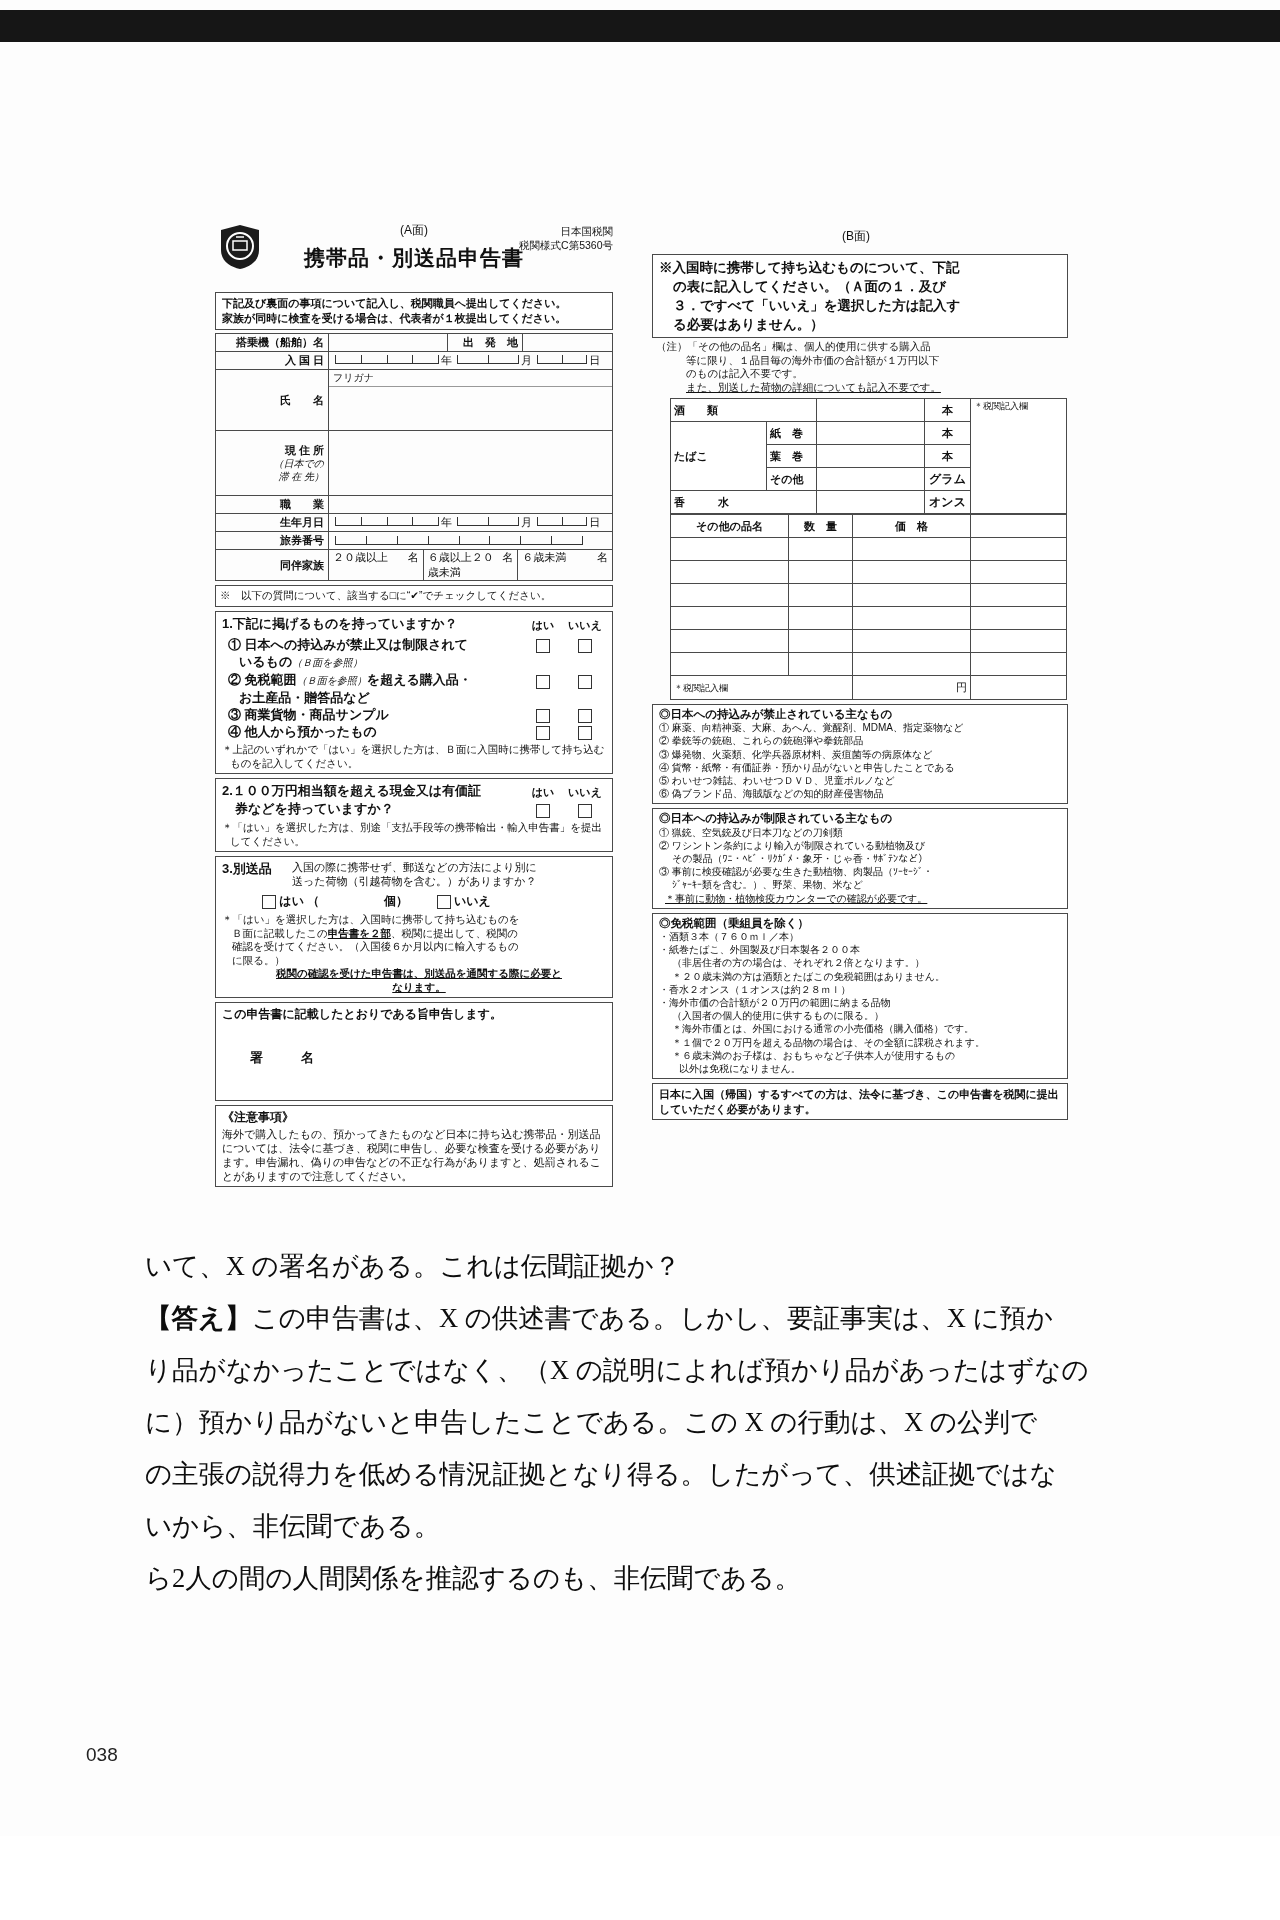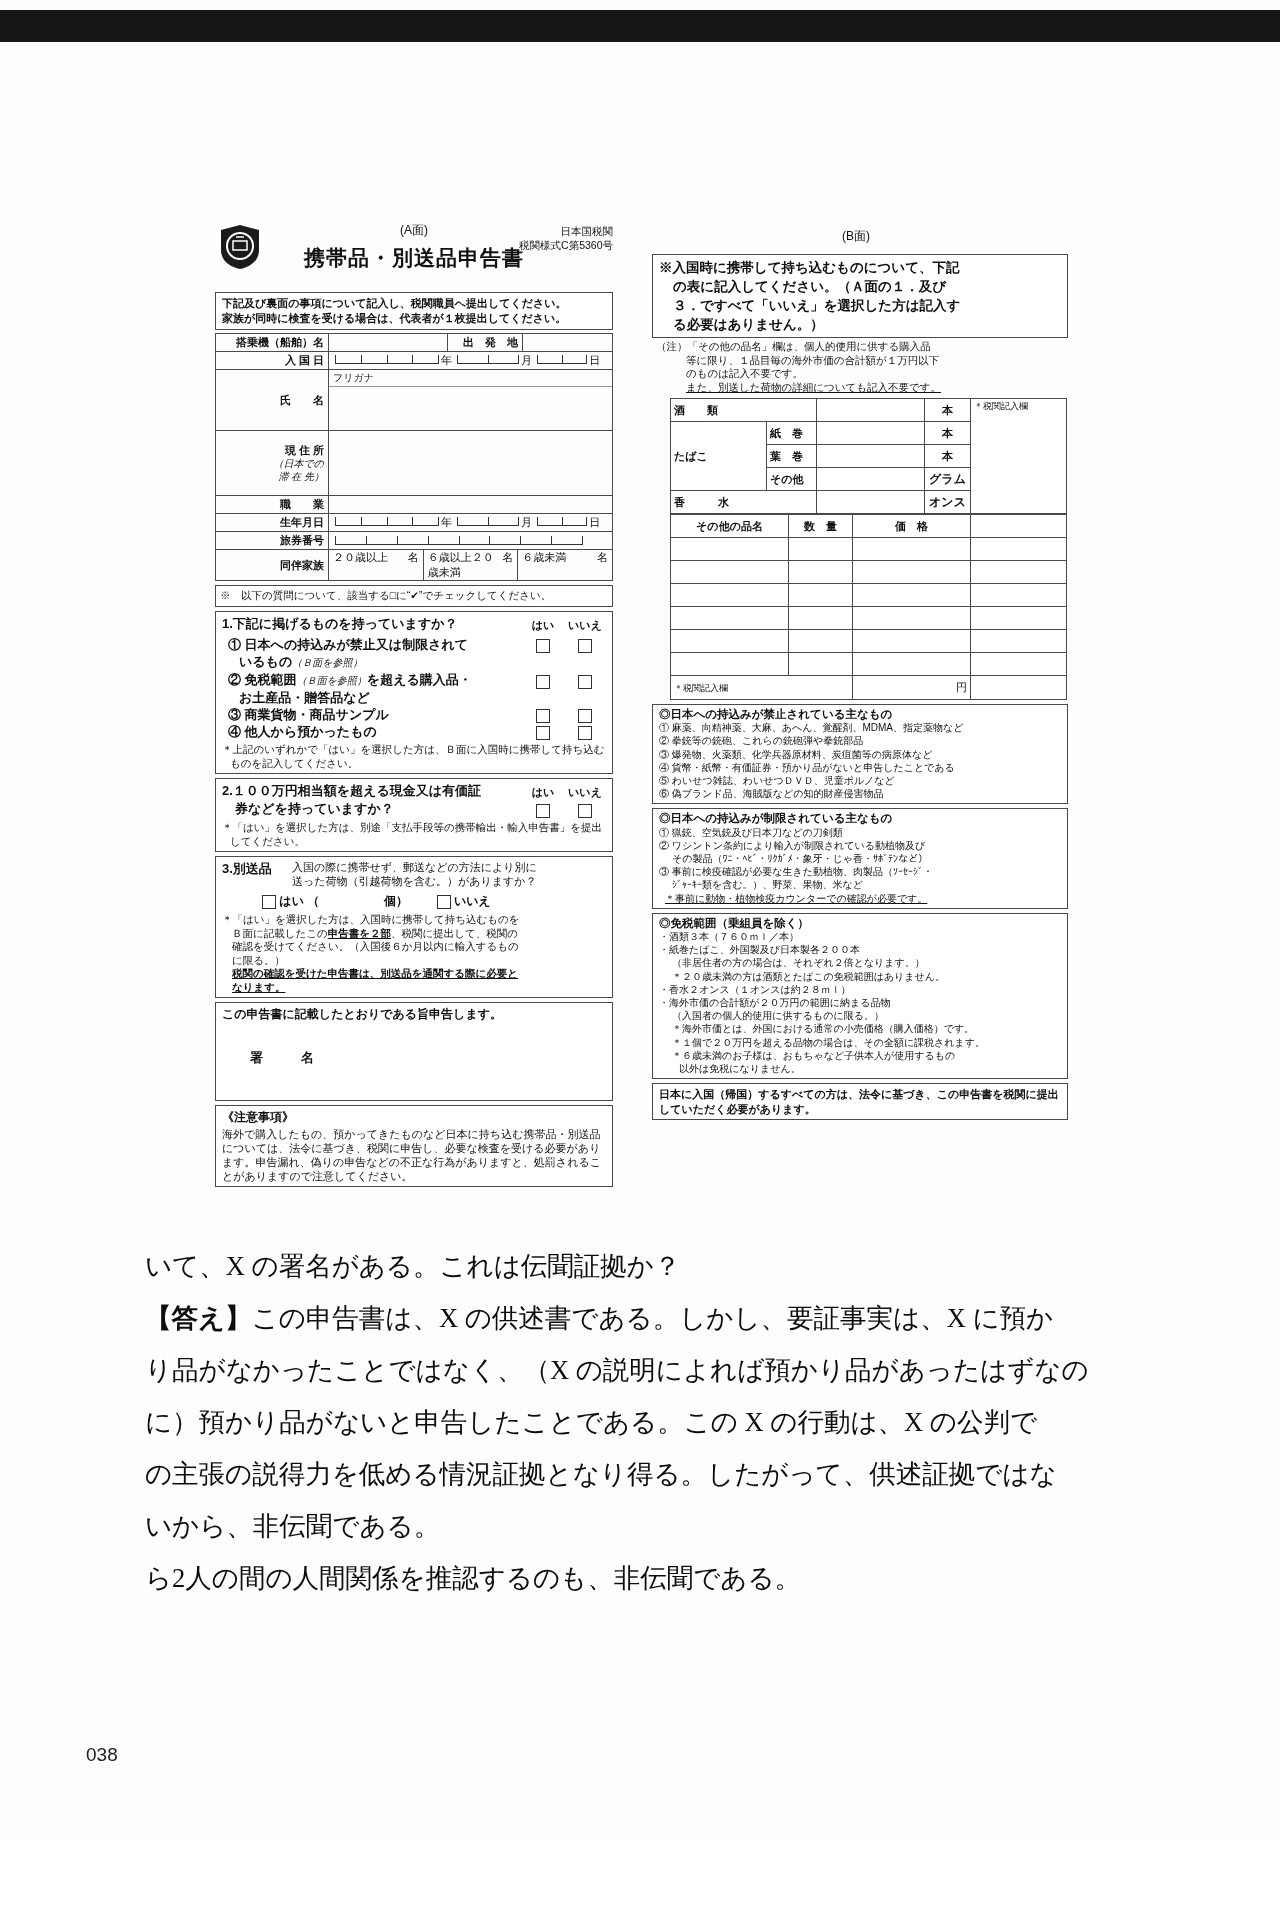--- a/index.html
+++ b/index.html
@@ -8,21 +8,21 @@
   .bar{position:absolute;left:0;width:1280px;background:#161616;}
   .bar.top{top:10px;height:32px;}
   .bar.bottom{top:1888px;height:32px;}
 
   
   .fA{position:absolute;left:215px;top:222px;width:398px;}
   .fB{position:absolute;left:652px;top:240px;width:416px;}
   .box{border:1.5px solid #4a4a4a;margin-top:4px;padding:3px 6px;background:#fff;}
   .b{font-weight:bold;}
   .u{text-decoration:underline;}
-  .bu{font-weight:bold;text-decoration:underline;}
+  .bu{font-weight:bold;text-decoration:underline;text-align:center;}
   .sm{font-size:10px;font-weight:normal;font-style:italic;}
   .cb{display:inline-block;width:12px;height:12px;border:1.5px solid #333;vertical-align:middle;background:#fff;}
   .comb{display:inline-flex;height:9px;margin:0 2px;vertical-align:baseline;}
   .comb i{flex:1;border-left:1px solid #333;border-bottom:1px solid #333;}
   .comb i:last-child{border-right:1px solid #333;}
 
   
   .ahead{position:relative;height:66px;}
   .logo{position:absolute;left:4px;top:2px;}
   .sideA{position:absolute;left:50%;top:0;transform:translateX(-50%);font-size:12px;}

